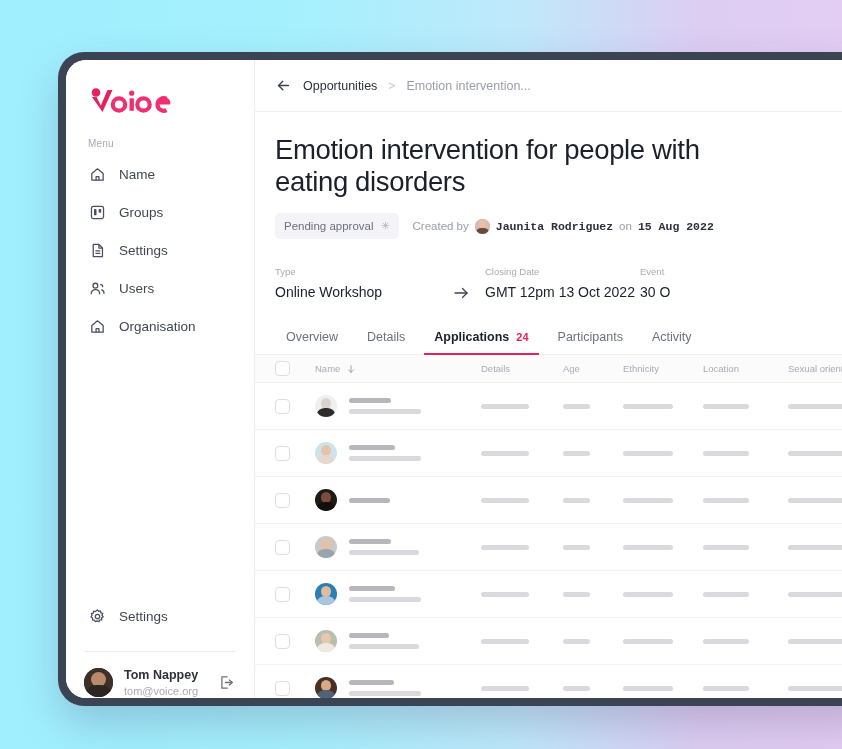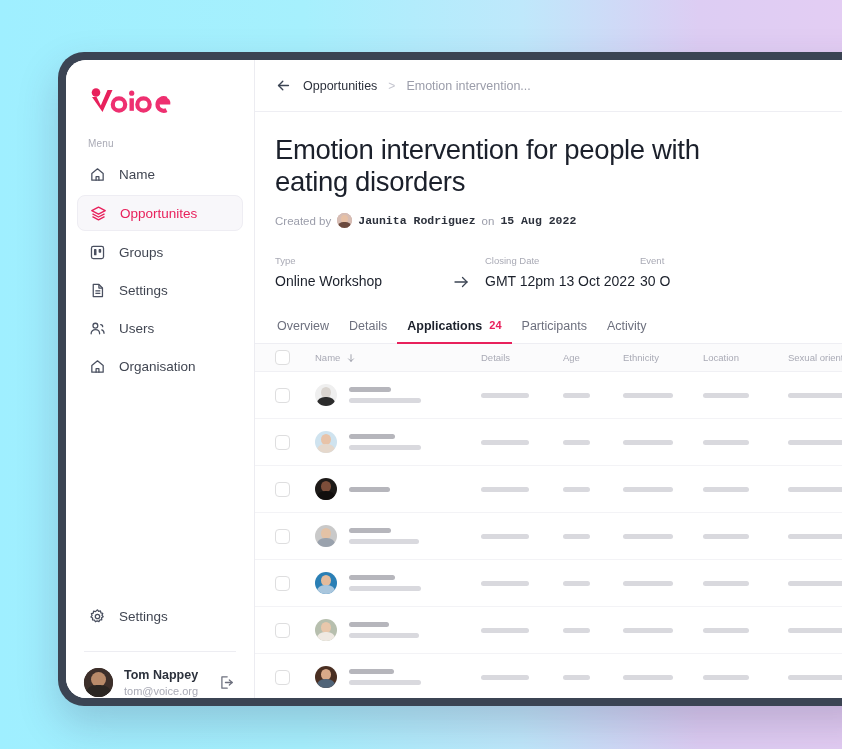--- a/index.html
+++ b/index.html
@@ -141,22 +141,22 @@
   #fact-type { width:162px; }
   #fact-pub { width:155px; }
   #fact-arrow { width:48px; padding-top:18px; display:flex; justify-content:center; }
   #fact-close { width:155px; }
   #fact-event { width:70px; overflow:hidden; }
 
   
   #tabs { display:flex; align-items:flex-end; gap:0; margin-top:28px; border-bottom:1px solid #eeeef3; margin-left:-20px; padding-left:20px; }
   .tab {
     font-size:12.5px; color:#6d707e; padding:0 10px 9px 10px;
-    cursor:pointer; display:flex; gap:7px;
-    border-bottom:2px solid transparent; margin-bottom:-1px;
+    cursor:pointer; display:flex; align-items:center; gap:7px;
+    border-bottom:2px solid transparent; margin-bottom:-1px;margin-left:9px;
   }
   .tab:first-child { padding-left:2px; }
   .tab.active { color:#1b202b; font-weight:bold; border-bottom-color:#e8215c; }
   .tab-badge { font-size:11px; color:#e8215c; font-weight:bold; }
 
   
   #table { margin-left:-20px; }
   #thead {
     display:flex; align-items:center; height:28px;
     background:#fbfbfc; border-bottom:1px solid #f0f0f4;
@@ -232,30 +232,20 @@
       <div class="nav-item">
         <span class="ico">
           <svg width="17" height="17" viewBox="0 0 24 24" fill="none" stroke="#4a5060" stroke-width="1.8" stroke-linecap="round" stroke-linejoin="round">
             <path d="M4 10.5 L12 4 L20 10.5 V20 H4 Z"></path>
                 <path d="M10 20 v-5 h4 v5"></path>
           </svg>
         </span>
         <span>Name</span>
       </div>
 
-      <div class="nav-item active">
-        <span class="ico">
-          <svg width="17" height="17" viewBox="0 0 24 24" fill="none" stroke="#e8215c" stroke-width="1.9" stroke-linejoin="round">
-            <path d="M12 3 L21.5 8 L12 13 L2.5 8 Z"></path>
-            <path d="M3.5 12.4 L12 16.9 L20.5 12.4"></path>
-            <path d="M3.5 16.4 L12 20.9 L20.5 16.4"></path>
-          </svg>
-        </span>
-        <span>Opportunites</span>
-      </div>
 
       <div class="nav-item">
         <span class="ico">
           <svg width="17" height="17" viewBox="0 0 24 24" fill="none" stroke="#4a5060" stroke-width="1.8" stroke-linejoin="round">
             <rect x="3.5" y="3.5" width="17" height="17" rx="2.6"></rect>
             <rect x="7" y="7" width="3.6" height="9" rx="1" fill="#4a5060" stroke="none"></rect>
             <rect x="13.6" y="7" width="3.6" height="5.4" rx="1" fill="#4a5060" stroke="none"></rect>
           </svg>
         </span>
         <span>Groups</span>
@@ -343,20 +333,31 @@
       <span class="crumb">Opportunities</span>
       <span class="crumb-sep">&gt;</span>
       <span class="crumb-cur">Emotion intervention...</span>
     </div>
 
     <div id="content">
 
       <h1 id="page-title">Emotion intervention for people with eating disorders</h1>
 
       <div id="meta-row">
+        <div id="status-badge">
+          <span>Pending approval</span>
+          <span>
+            <svg width="9" height="9" viewBox="0 0 24 24" fill="none" stroke="#b3b5c0" stroke-width="2" stroke-linecap="round">
+              <path d="M12 3 V21"></path>
+                  <path d="M3 12 H21"></path>
+                  <path d="M5.6 5.6 L18.4 18.4"></path>
+                  <path d="M18.4 5.6 L5.6 18.4"></path>
+            </svg>
+          </span>
+        </div>
         <div id="created-line">
           <span>Created by</span>
           <span id="created-avatar">
             <span class="ph" style="background:#d7bdb4;">
               <span class="head" style="background:#e7c0a5;left:26%;top:10%;width:48%;height:52%;"></span>
               <span class="body" style="background:#6b4a3e;"></span>
             </span>
           </span>
           <span class="created-strong">Jaunita Rodriguez</span>
           <span>on</span>

